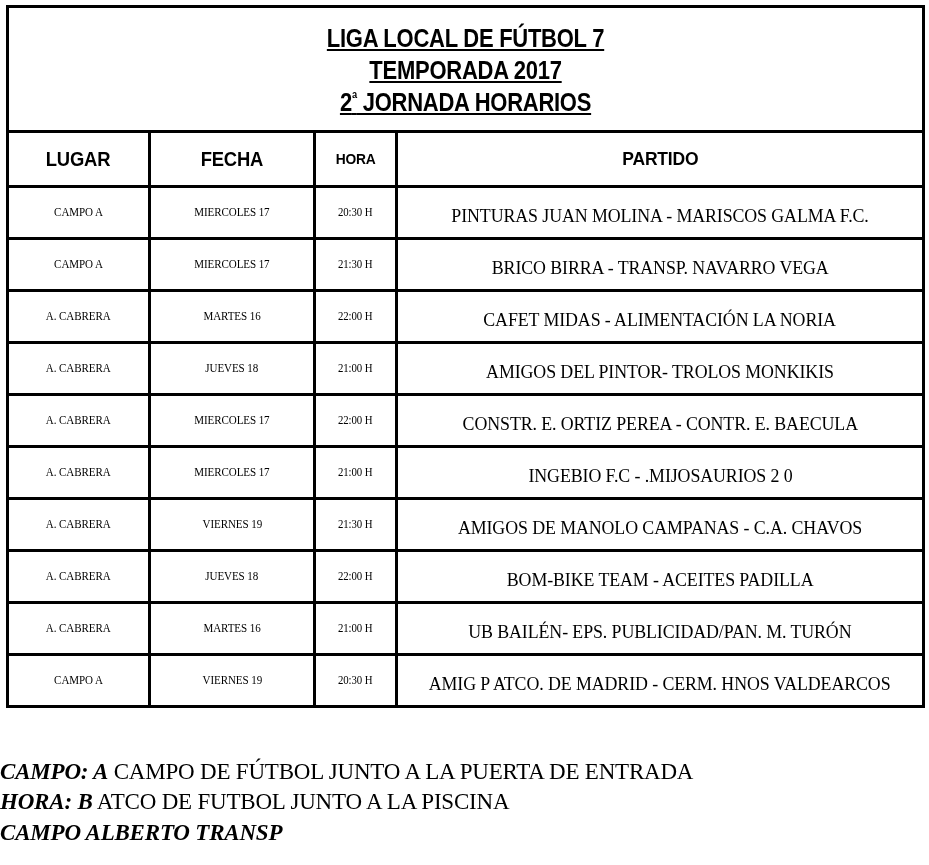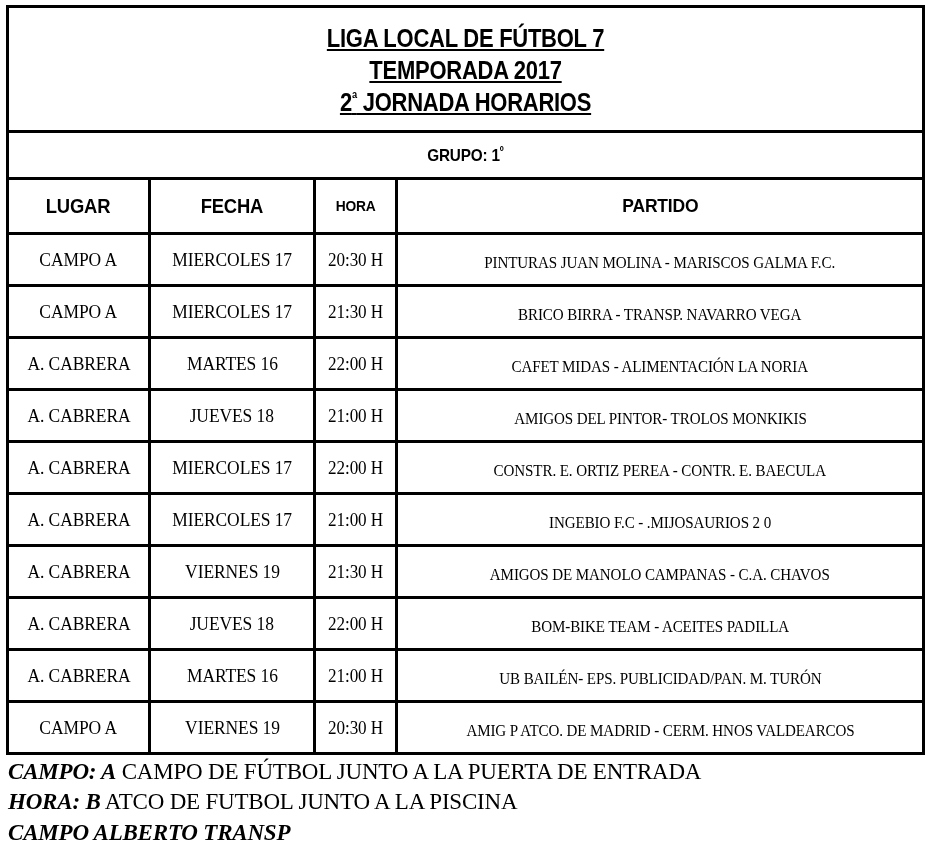--- a/index.html
+++ b/index.html
@@ -103,43 +103,43 @@
     white-space: nowrap;
   }
   .head-lugar, .head-fecha { font-size: 20px; }
   .head-hora   { font-size: 15px; }
   .head-partido{ font-size: 19px; }
 
   
   .data-cell {
     height: 42px;
     text-align: center;
-    font-size: 19px;
+    font-size: 12px;
     letter-spacing: -0.1px;
   }
   .cell-text {
     display: inline-block;
     transform: scaleX(0.92);
     white-space: nowrap;
   }
   .cell-hora .cell-text { transform: scaleX(0.90); }
 
   
   .partido-cell {
     vertical-align: top;
     text-align: center;
     padding-top: 7px !important;
-    font-size: 16px;
+    font-size: 19px;
   }
   .partido-cell .cell-text { transform: scaleX(0.94); }
 
   
   .footer-notes {
     position: absolute;
-    left: 8px;
+    left: 0;
     top: 757px;
     width: 914px;
   }
   .note-line {
     font-size: 23px;
     line-height: 1.32;
     white-space: nowrap;
     letter-spacing: -0.2px;
   }
   .note-line .lead {
@@ -172,25 +172,20 @@
           </div>
           <div class="title-line">
             <span>TEMPORADA 2017</span>
           </div>
           <div class="title-line">
             <span><span>2</span><span class="ordinal">ª</span><span> JORNADA HORARIOS</span></span>
           </div>
         </td>
       </tr>
 
-      <tr>
-        <td class="group-cell" colspan="4">
-          <span class="group-label"><span>GRUPO: 1</span><span class="ordinal-sm">º</span></span>
-        </td>
-      </tr>
 
       <tr>
         <td class="head-cell">
           <span class="head-label head-lugar">LUGAR</span>
         </td>
         <td class="head-cell">
           <span class="head-label head-fecha">FECHA</span>
         </td>
         <td class="head-cell">
           <span class="head-label head-hora">HORA</span>

